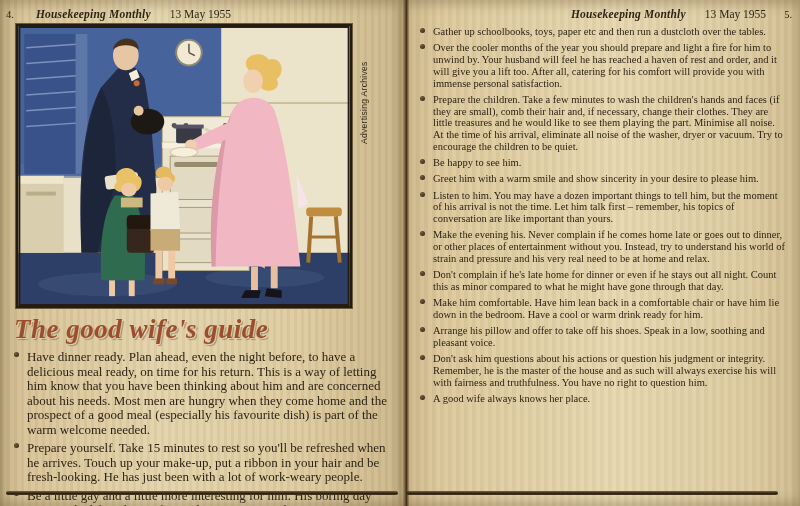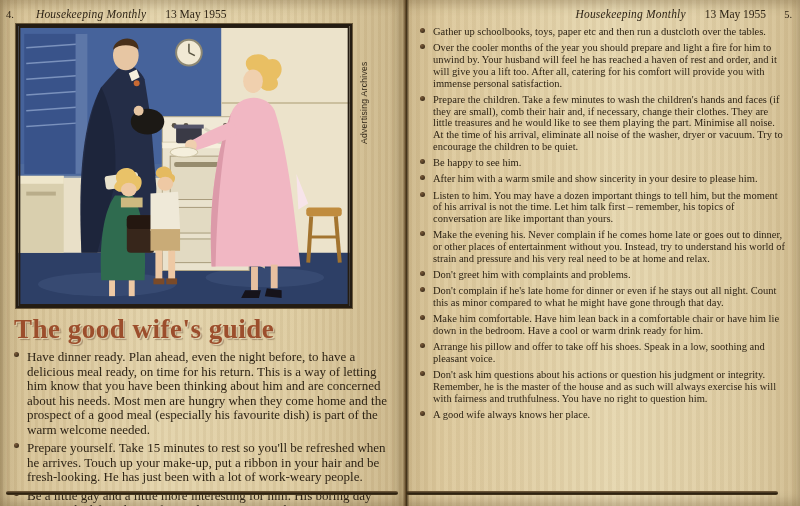--- a/index.html
+++ b/index.html
@@ -16,34 +16,34 @@
       linear-gradient(90deg,#c3ae82 0%,#d7c397 6%,#e3d3ab 40%,#ddcba0 75%,#cbb68a 100%);
     box-shadow:inset 0 6px 10px rgba(90,70,40,.25), inset 0 -6px 10px rgba(90,70,40,.25);
   }
   .page.right{background:
       repeating-linear-gradient(90deg, rgba(120,95,55,0.05) 0 4px, rgba(255,250,230,0.05) 4px 8px),
       linear-gradient(90deg,#c9b386 0%,#dcc89c 10%,#e6d7b0 55%,#dccaa0 88%,#cfba8e 100%);}
   .gutter{position:absolute;left:403px;top:0;width:6px;height:506px;z-index:5;
     background:linear-gradient(90deg,rgba(80,55,25,.15),#5c4424 45%,#3c2c14 55%,rgba(80,55,25,.2));}
   
   .header{display:flex;align-items:baseline;font-size:11.5px;padding:8px 10px 2px 6px;white-space:nowrap;}
-  .header .mag{font-weight:normal;font-style:italic;letter-spacing:.2px;}
+  .header .mag{font-weight:bold;font-style:italic;letter-spacing:.2px;}
   .header .date{margin-left:19px;}
   .header .pnum{font-size:10.5px;}
   .page.left .pnum{margin-right:22px;}
   .page.right .header{justify-content:flex-end;padding-right:8px;}
   .page.right .pnum{margin-left:18px;}
   
   .illo-row{position:relative;margin:2px 0 0 16px;width:352px;}
   .illo-frame{width:336px;height:284px;border:2px solid #241c12;outline:1px solid #6b5a3c;
     background:#e9e0c8;display:block;}
   .credit{position:absolute;right:-1px;top:0;height:120px;writing-mode:vertical-rl;transform:rotate(180deg);
     font-family:"Liberation Sans","DejaVu Sans",sans-serif;font-size:8.5px;color:#33291a;letter-spacing:.3px;}
   
-  .title{margin:6px 0 5px 14px;font-size:27px;font-weight:bold;
+  .title{margin:6px 0 5px 14px;font-size:27px;font-weight:bold;font-style:italic;
     color:var(--title_accent);letter-spacing:.5px;
     text-shadow:1px 1px 0 rgba(250,240,210,.55), 2px 2px 1px rgba(70,35,15,.35);}
   
   ul.bullets{list-style:none;padding:0 8px 0 14px;}
   .page.right ul.bullets{padding:4px 14px 0 20px;}
   ul.bullets li{display:flex;margin-bottom:4px;font-size:13px;line-height:1.12;}
   .page.right ul.bullets li{font-size:10.5px;margin-bottom:4.5px;}
   ul.bullets .dot{flex:0 0 13px;margin-top:2px;}
   ul.bullets .dot::before{content:"";display:block;width:5px;height:5px;border-radius:50%;
     background:radial-gradient(circle at 35% 30%, #7a5a38, var(--bullet) 70%);}
@@ -213,33 +213,29 @@
         <li>
         <span class="dot"></span>
         <span class="txt">Prepare the children. Take a few minutes to wash the children's hands and faces (if they are small), comb their hair and, if necessary, change their clothes. They are little treasures and he would like to see them playing the part. Minimise all noise. At the time of his arrival, eliminate all noise of the washer, dryer or vacuum. Try to encourage the children to be quiet.</span>
       </li>
         <li>
         <span class="dot"></span>
         <span class="txt">Be happy to see him.</span>
       </li>
         <li>
         <span class="dot"></span>
-        <span class="txt">After him with a warm smile and show sincerity in your desire to please him.</span>
+        <span class="txt">Greet him with a warm smile and show sincerity in your desire to please him.</span>
       </li>
         <li>
         <span class="dot"></span>
         <span class="txt">Listen to him. You may have a dozen important things to tell him, but the moment of his arrival is not the time. Let him talk first – remember, his topics of conversation are like important than yours.</span>
       </li>
         <li>
         <span class="dot"></span>
         <span class="txt">Make the evening his. Never complain if he comes home late or goes out to dinner, or other places of entertainment without you. Instead, try to understand his world of strain and pressure and his very real need to be at home and relax.</span>
-      </li>
-        <li>
-        <span class="dot"></span>
-        <span class="txt">Don't greet him with complaints and problems.</span>
       </li>
         <li>
         <span class="dot"></span>
         <span class="txt">Don't complain if he's late home for dinner or even if he stays out all night. Count this as minor compared to what he might have gone through that day.</span>
       </li>
         <li>
         <span class="dot"></span>
         <span class="txt">Make him comfortable. Have him lean back in a comfortable chair or have him lie down in the bedroom. Have a cool or warm drink ready for him.</span>
       </li>
         <li>

